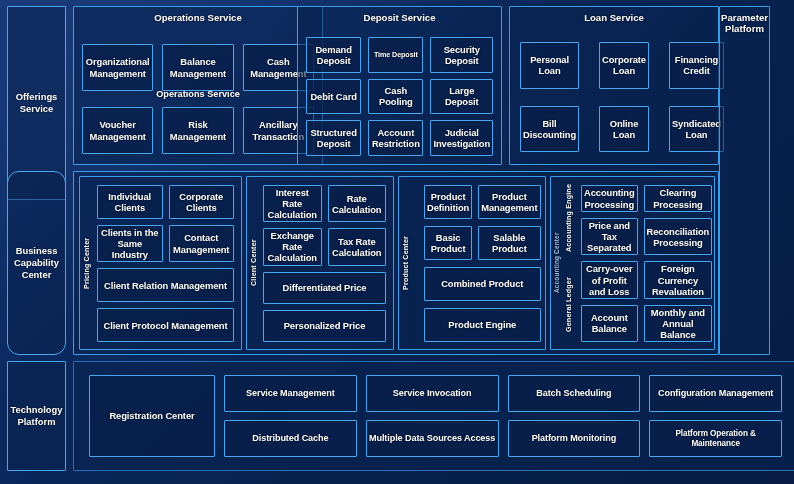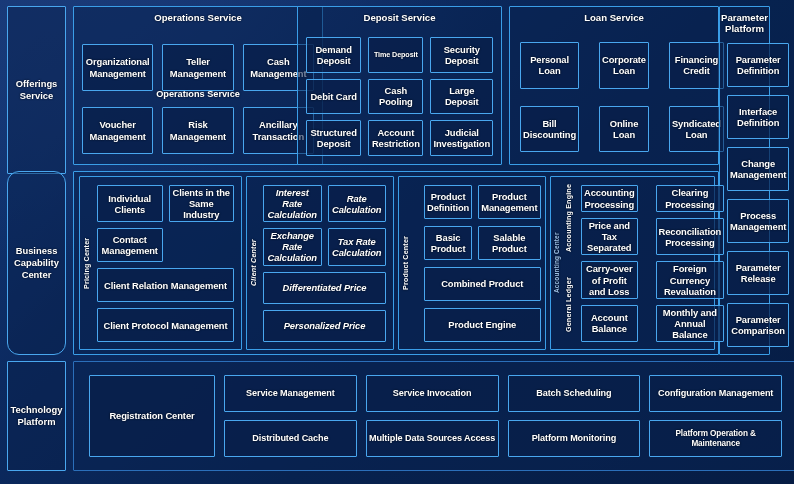--- a/index.html
+++ b/index.html
@@ -64,21 +64,21 @@
     letter-spacing:0.2px;
     text-shadow:0 0 2px rgba(0,0,0,.9);
     white-space:nowrap;
   }
   .vlabel.dimv{color:#9fc2e8;font-size:6.4px;}
 
   .grid{position:absolute;display:grid;}
 
   
   #row1{position:absolute;left:7px;top:6px;right:7px;height:159px;}
-  #r1-side{position:absolute;left:0;top:0;width:59px;height:168px;}
+  #r1-side{position:absolute;left:0;top:0;width:59px;height:194px;}
   #ops-panel{position:absolute;left:66px;top:0;width:250px;height:159px;}
   #ops-grid{left:8px;top:37px;right:8px;bottom:10px;
     grid-template-columns:repeat(3,1fr);grid-template-rows:repeat(2,1fr);
     gap:16px 9px;}
   #ops-dup{top:82px;}
   #dep-panel{position:absolute;left:290px;top:0;width:205px;height:159px;}
   #dep-grid{left:8px;top:30px;right:8px;bottom:8px;
     grid-template-columns:repeat(3,1fr);grid-template-rows:repeat(3,1fr);gap:6px 7px;}
   #loan-panel{position:absolute;left:502px;top:0;width:210px;height:159px;}
   #loan-grid{left:10px;top:35px;right:10px;bottom:12px;
@@ -94,31 +94,31 @@
   #r2-side{position:absolute;left:0;top:0;width:59px;height:184px;border-radius:12px;}
   #bcc-panel{position:absolute;left:66px;top:0;width:646px;height:184px;}
 
   .subpanel{position:absolute;top:4px;bottom:4px;border:1.3px solid #3a9ee8;
     background:rgba(9,34,80,0.35);box-sizing:border-box;border-radius:1px;}
 
   #sp-client{left:5px;width:163px;text-decoration:underline;}
   #cl-grid{left:17px;top:8px;right:7px;bottom:7px;
     grid-template-columns:repeat(2,1fr);grid-template-rows:repeat(4,1fr);gap:6px 6px;}
 
-  #sp-pricing{left:172px;width:148px;font-style:italic;}
+  #sp-pricing{left:172px;width:148px;}
   #pr-grid{left:16px;top:8px;right:7px;bottom:7px;
     grid-template-columns:repeat(2,1fr);grid-template-rows:repeat(4,1fr);gap:6px 6px;}
 
   #sp-product{left:324px;width:148px;}
   #pd-grid{left:16px;top:8px;right:7px;bottom:7px;
     grid-template-columns:repeat(2,1fr);grid-template-rows:repeat(4,1fr);gap:7px 6px;padding-left:9px;}
 
   #sp-acct{left:476px;width:165px;}
   #ac-grid{left:30px;top:8px;right:7px;bottom:7px;
-    grid-template-columns:repeat(2,1fr);grid-template-rows:repeat(4,1fr);gap:6px 18px;}
+    grid-template-columns:repeat(2,1fr);grid-template-rows:repeat(4,1fr);gap:6px 6px;}
 
   
   #row3{position:absolute;left:7px;top:361px;right:7px;height:116px;}
   #r3-side{position:absolute;left:0;top:0;width:59px;height:110px;}
   #tech-panel{position:absolute;left:66px;top:0;width:722px;height:110px;}
   #tech-reg{position:absolute;left:15px;top:13px;width:126px;bottom:13px;}
   #tech-grid{position:absolute;left:150px;top:13px;right:12px;bottom:13px;
     display:grid;grid-template-columns:repeat(4,1fr);grid-template-rows:repeat(2,1fr);
     gap:8px 9px;}
   .t-small{font-size:9.1px;}
@@ -130,21 +130,21 @@
 
   <div id="row1">
 
     <div id="r1-side" class="sidelabel">Offerings Service</div>
 
     <div id="ops-panel" class="panel">
       <div class="ptitle">Operations Service</div>
       <div id="ops-dup" class="ptitle2">Operations Service</div>
       <div id="ops-grid" class="grid">
         <div class="box">Organizational Management</div>
-        <div class="box">Teller Management</div>
+        <div class="box">Balance Management</div>
         <div class="box">Cash Management</div>
         <div class="box">Voucher Management</div>
         <div class="box">Risk Management</div>
         <div class="box">Ancillary Transaction</div>
       </div>
     </div>
 
     <div id="dep-panel" class="panel">
       <div class="ptitle">Deposit Service</div>
       <div id="dep-grid" class="grid">
@@ -171,40 +171,33 @@
         <div class="box">Syndicated Loan</div>
       </div>
     </div>
   </div>
 
   <div id="param-panel" class="panel">
     <div class="ptitle">
       <span>Parameter</span><br>
       <span>Platform</span>
     </div>
-    <div id="param-grid" class="grid">
-      <div class="box">Parameter Definition</div>
-      <div class="box">Interface Definition</div>
-      <div class="box">Change Management</div>
-      <div class="box">Process Management</div>
-      <div class="box">Parameter Release</div>
-      <div class="box">Parameter Comparison</div>
-    </div>
   </div>
 
   <div id="row2">
 
     <div id="r2-side" class="sidelabel">Business Capability Center</div>
 
     <div id="bcc-panel" class="panel">
 
       <div id="sp-client" class="subpanel">
         <div class="vlabel" style="left:3px;top:0;bottom:0;">Pricing Center</div>
         <div id="cl-grid" class="grid">
           <div class="box">Individual Clients</div>
+          <div class="box">Corporate Clients</div>
           <div class="box">Clients in the Same Industry</div>
           <div class="box">Contact Management</div>
           <div class="box" style="grid-column:1/3">Client Relation Management</div>
           <div class="box" style="grid-column:1/3">Client Protocol Management</div>
         </div>
       </div>
 
       <div id="sp-pricing" class="subpanel">
         <div class="vlabel" style="left:3px;top:0;bottom:0;">Client Center</div>
         <div id="pr-grid" class="grid">

